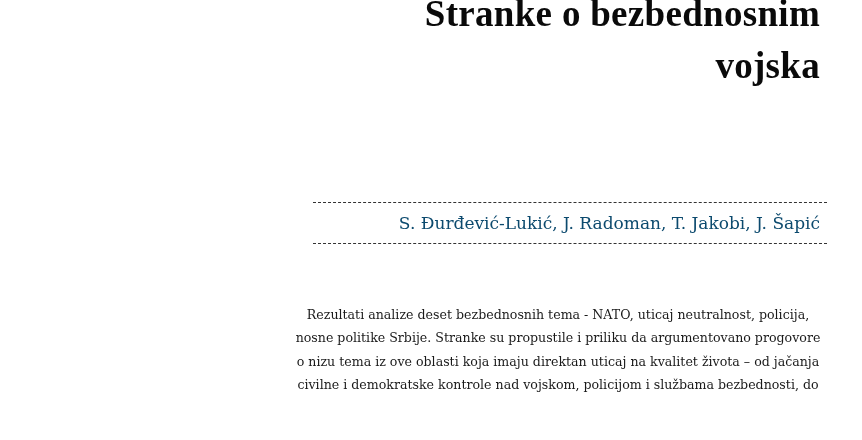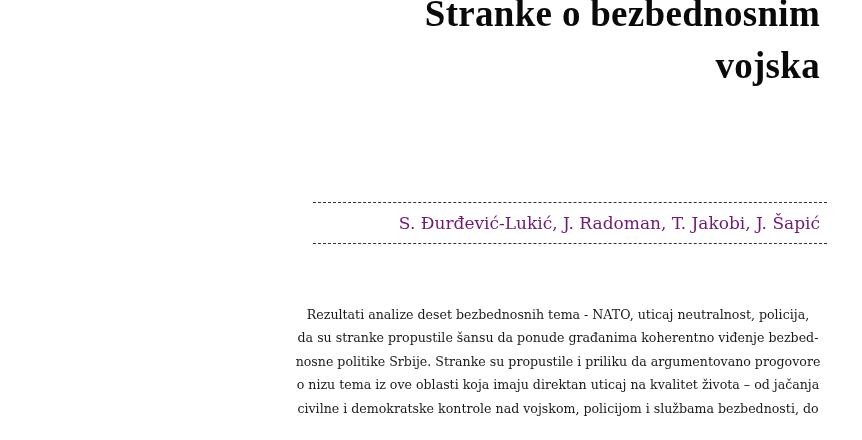--- a/index.html
+++ b/index.html
@@ -37,21 +37,21 @@
     .rule.top { top: 202px; }
     .rule.bottom { top: 243px; }
     .authors {
       position: absolute;
       right: 42px;
       top: 211px;
       margin: 0;
       font-family: "DejaVu Serif", "Liberation Serif", serif;
       font-size: 17px;
       line-height: 24px;
-      color: #701a75;
+      color: #0c4a6e;
       white-space: nowrap;
     }
     .abstract {
       position: absolute;
       left: 280px;
       top: 303px;
       width: 556px;
       margin: 0;
       font-family: "DejaVu Serif", "Liberation Serif", serif;
       font-size: 12.6px;
@@ -73,17 +73,16 @@
 </h1>
 
 <div class="rule top"></div>
 
 <p class="authors">S. Đurđević-Lukić, J. Radoman, T. Jakobi, J. Šapić</p>
 
 <div class="rule bottom"></div>
 
 <p class="abstract">
   <span class="line">Rezultati analize deset bezbednosnih tema - NATO, uticaj neutralnost, policija,</span>
-  <span class="line">da su stranke propustile šansu da ponude građanima koherentno viđenje bezbed-</span>
   <span class="line">nosne politike Srbije. Stranke su propustile i priliku da argumentovano progovore</span>
   <span class="line">o nizu tema iz ove oblasti koja imaju direktan uticaj na kvalitet života – od jačanja</span>
   <span class="line">civilne i demokratske kontrole nad vojskom, policijom i službama bezbednosti, do</span>
 </p>
 
 </body></html>

